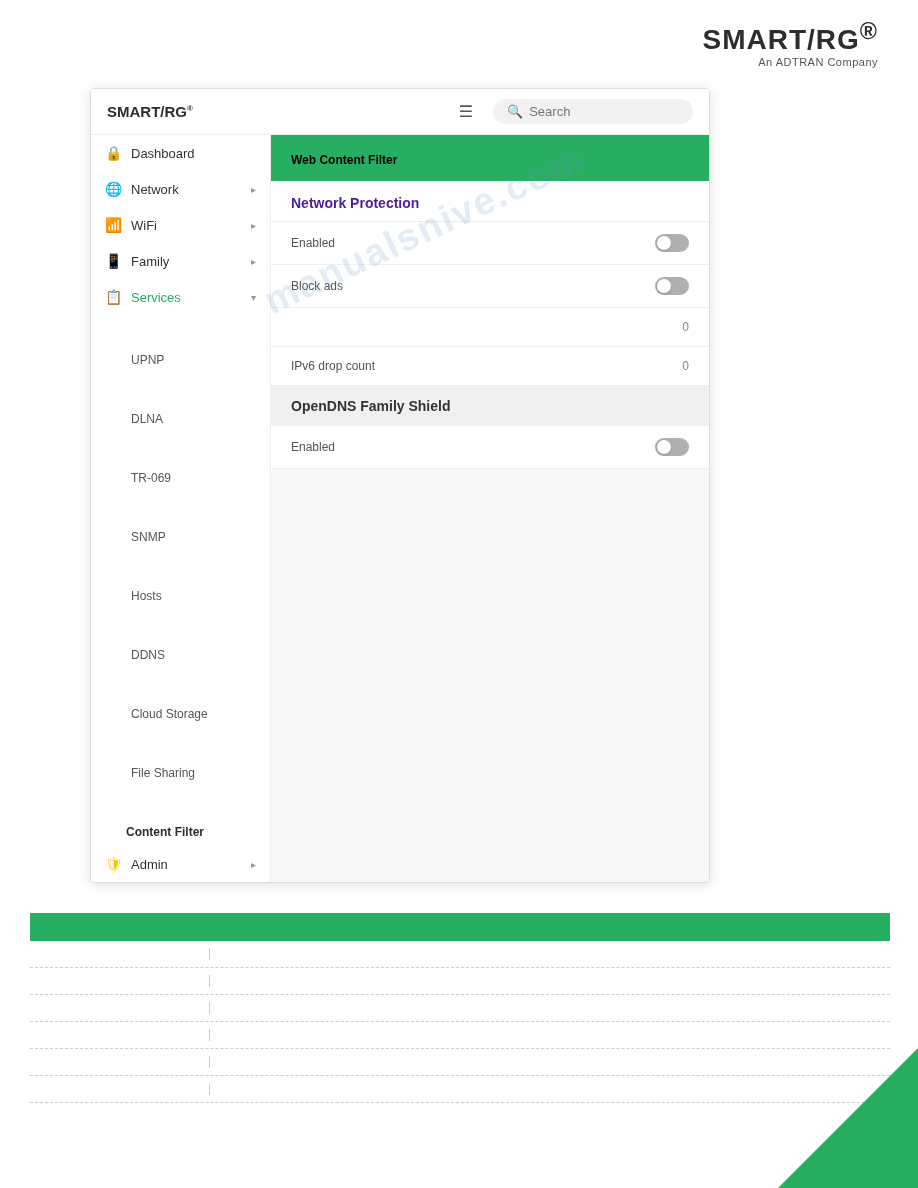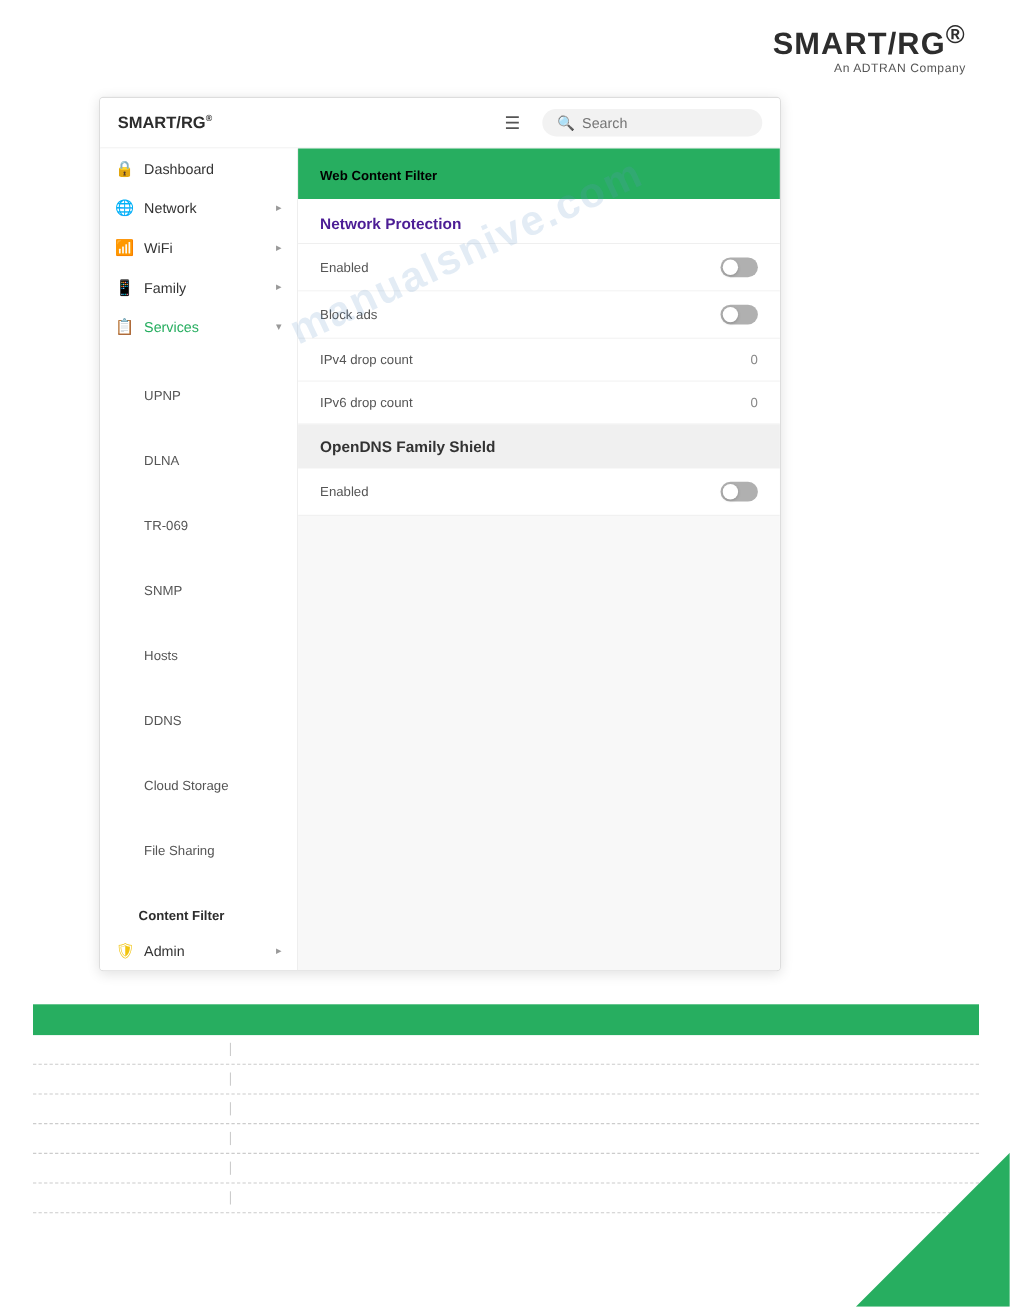--- a/index.html
+++ b/index.html
@@ -422,21 +422,20 @@
               <div class="toggle off"></div>
             </div>
 
             <div class="field-row">
               <span class="field-label">Block ads</span>
               <div class="toggle off"></div>
             </div>
 
 
             <div class="field-row">
-              <span class="field-label">IPv4 drop count</span>
               <span class="field-value">0</span>
             </div>
 
             <div class="field-row">
               <span class="field-label">IPv6 drop count</span>
               <span class="field-value">0</span>
             </div>
           </div>
 
           <div class="section-group-header">

